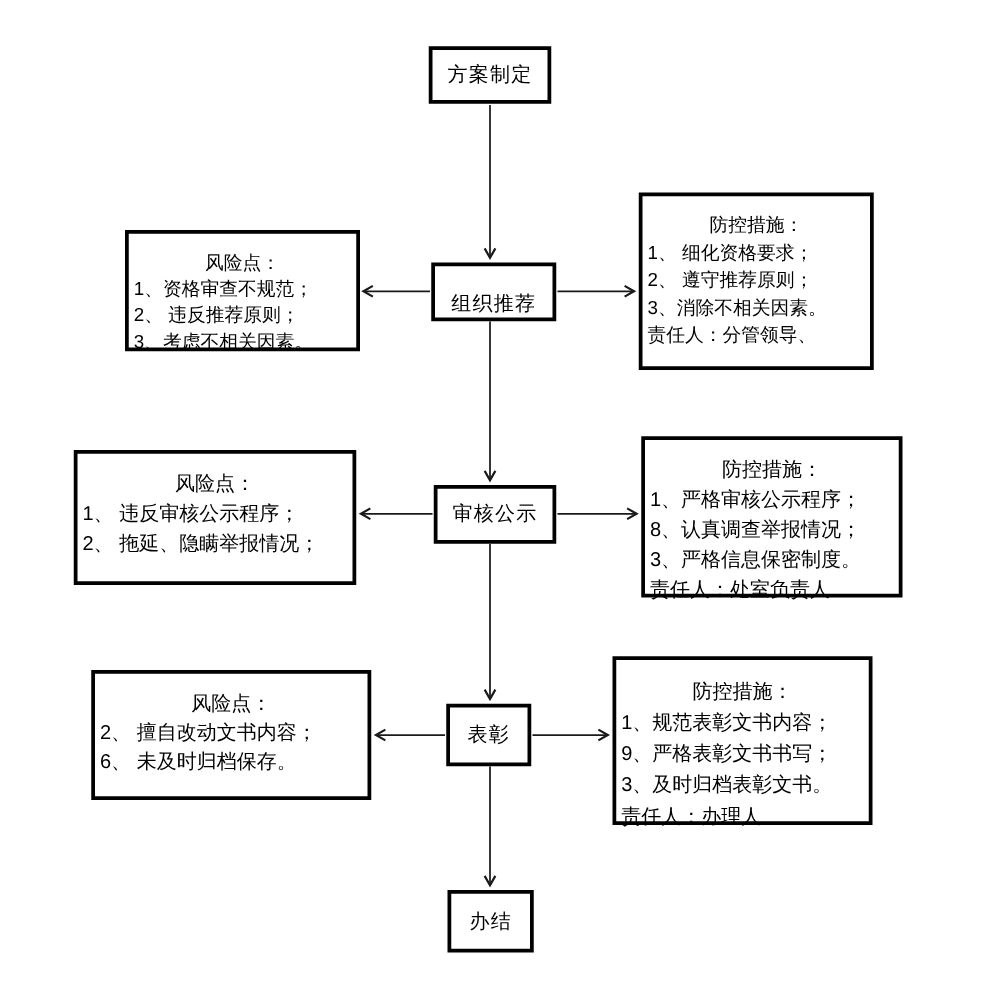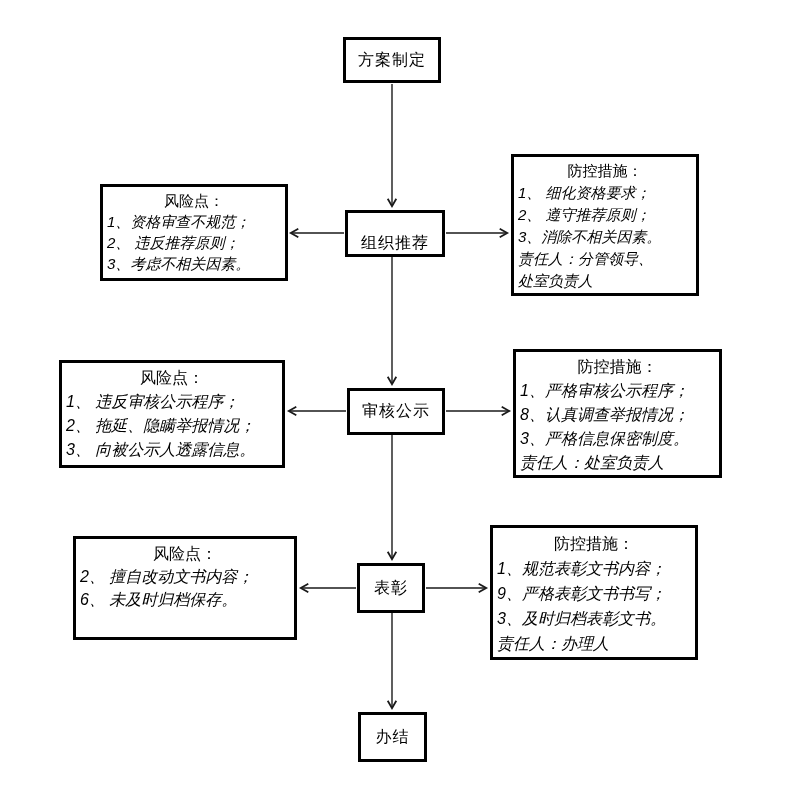--- a/index.html
+++ b/index.html
@@ -29,29 +29,28 @@
   }
   .node {
     display: flex;
     align-items: center;
     justify-content: center;
     font-size: 16px;
     letter-spacing: 1px;
     white-space: nowrap;
   }
   .detail {
-    padding: 3px 4px 2px 4px;
+    padding: 13px 4px 2px 4px;
   }
   .detail .box-title {
     text-align: center;
   }
   .detail .box-line {
     text-align: left;
     white-space: nowrap;
-    font-style: italic;
   }
   .risk1 { font-size: 15px; line-height: 21px; }
   .measure1 { font-size: 15px; line-height: 22px; }
   .risk2 { font-size: 16px; line-height: 24px; }
   .measure2 { font-size: 16px; line-height: 24px; }
   .risk3 { font-size: 16px; line-height: 23px; }
   .measure3 { font-size: 16px; line-height: 25px; }
 </style>
 </head>
 <body>
@@ -104,36 +103,34 @@
     <div class="box-title">风险点：</div>
     <div class="box-line">1、资格审查不规范；</div>
     <div class="box-line">2、 违反推荐原则；</div>
     <div class="box-line">3、考虑不相关因素。</div>
   </div>
 
   <div class="box detail risk2" style="left:59px; top:360px; width:226px; height:108px;">
     <div class="box-title">风险点：</div>
     <div class="box-line">1、 违反审核公示程序；</div>
     <div class="box-line">2、 拖延、隐瞒举报情况；</div>
-    <div class="box-line">3、 向被公示人透露信息。</div>
   </div>
 
   <div class="box detail risk3" style="left:73px; top:536px; width:224px; height:104px;">
     <div class="box-title">风险点：</div>
     <div class="box-line">2、 擅自改动文书内容；</div>
     <div class="box-line">6、 未及时归档保存。</div>
   </div>
 
   <div class="box detail measure1" style="left:511px; top:154px; width:188px; height:142px;">
     <div class="box-title">防控措施：</div>
     <div class="box-line">1、 细化资格要求；</div>
     <div class="box-line">2、 遵守推荐原则；</div>
     <div class="box-line">3、消除不相关因素。</div>
     <div class="box-line">责任人：分管领导、</div>
-    <div class="box-line">处室负责人</div>
   </div>
 
   <div class="box detail measure2" style="left:513px; top:349px; width:209px; height:129px;">
     <div class="box-title">防控措施：</div>
     <div class="box-line">1、严格审核公示程序；</div>
     <div class="box-line">8、认真调查举报情况；</div>
     <div class="box-line">3、严格信息保密制度。</div>
     <div class="box-line">责任人：处室负责人</div>
   </div>
 

